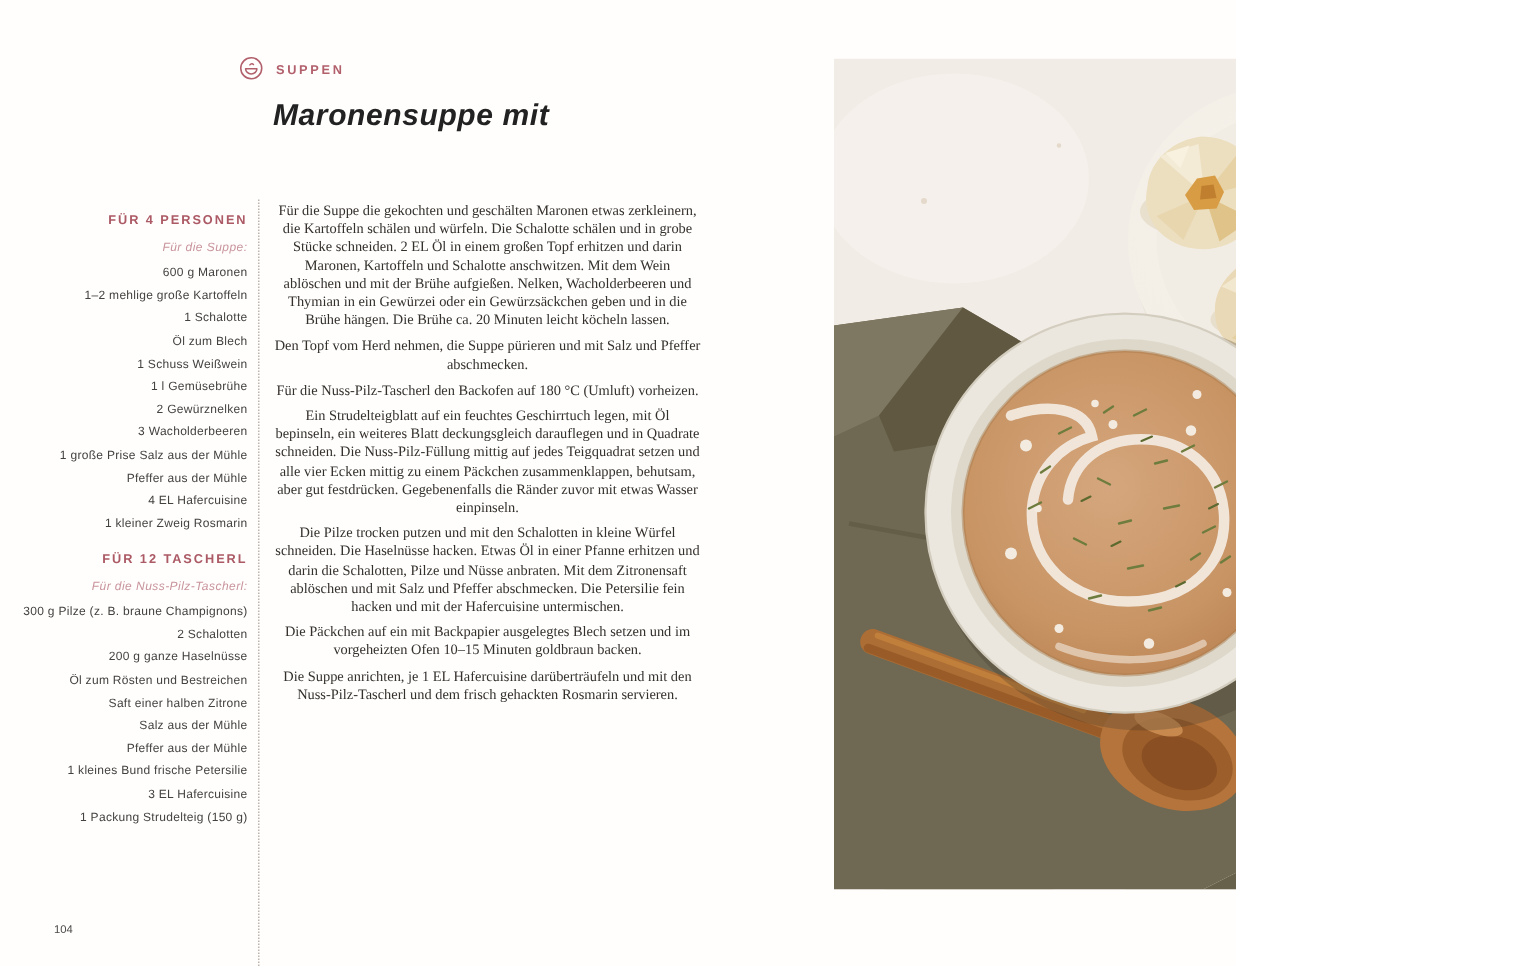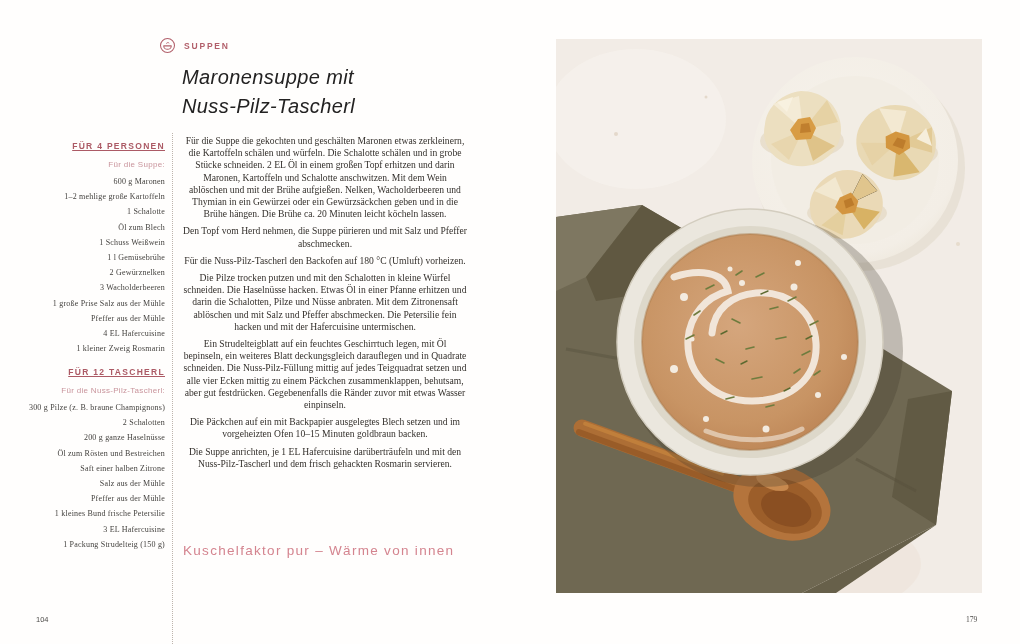--- a/index.html
+++ b/index.html
@@ -1,45 +1,45 @@
 <!DOCTYPE html>
 <html><head>
 <meta charset="utf-8">
 <style>
   * { margin:0; padding:0; box-sizing:border-box; }
   html,body { background:#ffffff; }
   #spread {
-    position:relative; width:1020px; height:644px;
+    position:relative; width:824px; height:644px;
     background:#fffefd; overflow:hidden;
     font-family:"Liberation Sans", sans-serif;
     color:#3f3d3b;
   }
   
   .chapter-header { position:absolute; left:159px; top:37px; display:flex; align-items:center; gap:8px; }
   .chapter-header .label {
     font-size:8.5px; font-weight:bold; letter-spacing:1.8px; color:#b2606b;
   }
   .recipe-title {
     position:absolute; left:182px; top:63px;
-    font-family:"Liberation Sans", sans-serif; font-style:italic; font-weight:400;
+    font-family:"Liberation Sans", sans-serif; font-style:italic; font-weight:700;
     font-size:20px; line-height:29px; letter-spacing:0.4px; color:#232222;
   }
   .dotted-sep {
     position:absolute; left:172px; top:133px; height:511px; width:0;
     border-left:1px dotted #bdb4ac;
   }
   .sidebar {
     position:absolute; left:10px; top:141px; width:155px; text-align:right;
   }
-  .sb-header { font-size:8.5px; font-weight:bold; letter-spacing:1.3px; color:#ac5a65;text-decoration:underline; }
-  .sb-sub { margin-top:9px; font-size:8px; color:#c9949c; letter-spacing:0.3px; }
+  .sb-header { font-size:8.5px; font-weight:bold; letter-spacing:1.3px; color:#ac5a65; }
+  .sb-sub { margin-top:9px; font-size:8px; font-style:italic; color:#c9949c; letter-spacing:0.3px; }
   .sb-list { margin-top:7px; }
   .sb-list .ing {
     font-size:8px; line-height:11px; color:#44423f; letter-spacing:0.2px;
-    margin-bottom:4.2px; white-space:pre-line;font-family:Liberation Serif, serif;
+    margin-bottom:4.2px; white-space:pre-line;
   }
   .sb-gap { margin-top:13px; }
   .instructions {
     position:absolute; left:183px; top:135px; width:284px;
     font-family:"Liberation Serif", serif;
     font-size:9.6px; line-height:12.2px; color:#34302c;
   }
   .instructions p { margin-bottom:5px;text-align:center; }
   .info-box { position:absolute; left:183px; top:543px; width:300px; }
   .info-heading {
@@ -63,21 +63,20 @@
     <svg width="17" height="17" viewBox="0 0 18 18">
       <circle cx="9" cy="9" r="7.4" fill="none" stroke="#b2606b" stroke-width="1.1"></circle>
       <path d="M5,9.4 a4,3.6 0 0 0 8,0 Z" fill="none" stroke="#b2606b" stroke-width="1.1" stroke-linejoin="round"></path>
       <path d="M8,6.6 c0.8,-1 2,-1 2.6,-0.2" fill="none" stroke="#b2606b" stroke-width="1" stroke-linecap="round"></path>
     </svg>
     <span class="label">SUPPEN</span>
   </div>
 
   <div class="recipe-title">
     <div>Maronensuppe mit</div>
-    <div>Nuss-Pilz-Tascherl</div>
   </div>
 
   <div class="dotted-sep"></div>
 
   <div class="sidebar">
     <div class="sb-header">FÜR 4 PERSONEN</div>
     <div class="sb-sub">Für die Suppe:</div>
     <div class="sb-list">
       <div class="ing">600 g Maronen</div>
       <div class="ing">1–2 mehlige große Kartoffeln</div>
@@ -105,28 +104,27 @@
       <div class="ing">1 kleines Bund frische Petersilie</div>
       <div class="ing">3 EL Hafercuisine</div>
       <div class="ing">1 Packung Strudelteig (150 g)</div>
     </div>
   </div>
 
   <div class="instructions">
     <p>Für die Suppe die gekochten und geschälten Maronen etwas zerkleinern, die Kartoffeln schälen und würfeln. Die Schalotte schälen und in grobe Stücke schneiden. 2 EL Öl in einem großen Topf erhitzen und darin Maronen, Kartoffeln und Schalotte anschwitzen. Mit dem Wein ablöschen und mit der Brühe aufgießen. Nelken, Wacholderbeeren und Thymian in ein Gewürzei oder ein Gewürzsäckchen geben und in die Brühe hängen. Die Brühe ca. 20 Minuten leicht köcheln lassen.</p>
     <p>Den Topf vom Herd nehmen, die Suppe pürieren und mit Salz und Pfeffer abschmecken.</p>
     <p>Für die Nuss-Pilz-Tascherl den Backofen auf 180 °C (Umluft) vorheizen.</p>
+    <p>Ein Strudelteigblatt auf ein feuchtes Geschirrtuch legen, mit Öl bepinseln, ein weiteres Blatt deckungsgleich darauflegen und in Quadrate schneiden. Die Nuss-Pilz-Füllung mittig auf jedes Teigquadrat setzen und alle vier Ecken mittig zu einem Päckchen zusammenklappen, behutsam, aber gut festdrücken. Gegebenenfalls die Ränder zuvor mit etwas Wasser einpinseln.</p>
     <p>Die Pilze trocken putzen und mit den Schalotten in kleine Würfel schneiden. Die Haselnüsse hacken. Etwas Öl in einer Pfanne erhitzen und darin die Schalotten, Pilze und Nüsse anbraten. Mit dem Zitronensaft ablöschen und mit Salz und Pfeffer abschmecken. Die Petersilie fein hacken und mit der Hafercuisine untermischen.</p>
-    <p>Ein Strudelteigblatt auf ein feuchtes Geschirrtuch legen, mit Öl bepinseln, ein weiteres Blatt deckungsgleich darauflegen und in Quadrate schneiden. Die Nuss-Pilz-Füllung mittig auf jedes Teigquadrat setzen und alle vier Ecken mittig zu einem Päckchen zusammenklappen, behutsam, aber gut festdrücken. Gegebenenfalls die Ränder zuvor mit etwas Wasser einpinseln.</p>
     <p>Die Päckchen auf ein mit Backpapier ausgelegtes Blech setzen und im vorgeheizten Ofen 10–15 Minuten goldbraun backen.</p>
     <p>Die Suppe anrichten, je 1 EL Hafercuisine darüberträufeln und mit den Nuss-Pilz-Tascherl und dem frisch gehackten Rosmarin servieren.</p>
   </div>
 
   <div class="info-box">
-    <div class="info-heading">Kuschelfaktor pur – Wärme von innen</div>
   </div>
 
   <div class="page-num" id="page-num-left">104</div>
   <div class="page-num" id="page-num-right">179</div>
 
   <svg class="photo" viewBox="0 0 426 554">
     <defs>
       <radialGradient id="soupGrad" cx="45%" cy="42%" r="65%">
         <stop offset="0%" stop-color="#d5a67d"></stop>
         <stop offset="70%" stop-color="#c89464"></stop>

